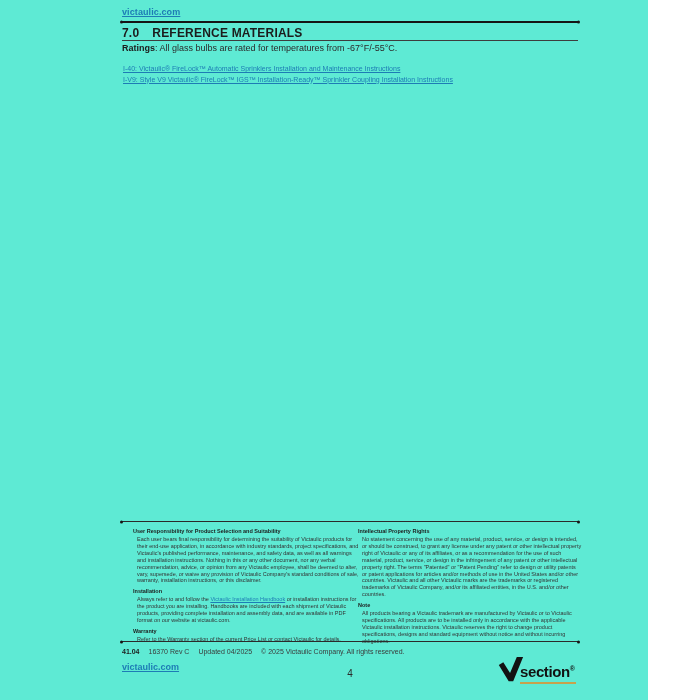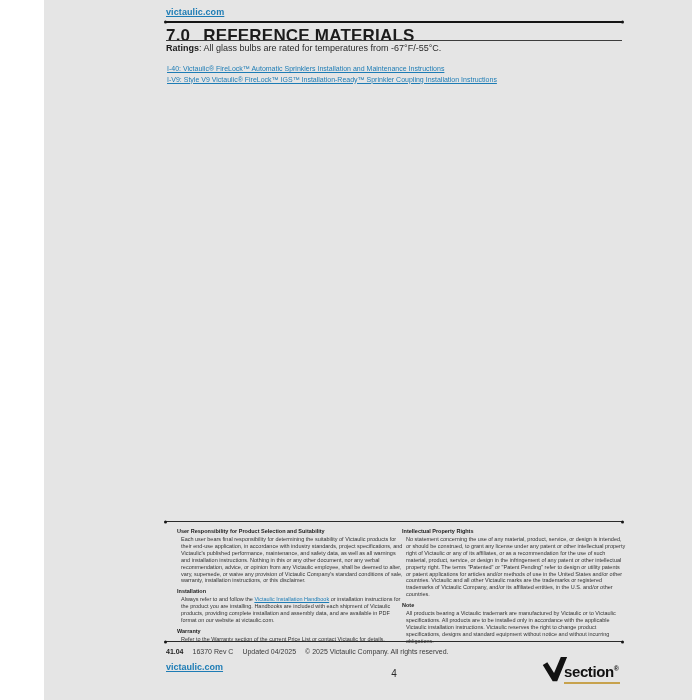--- a/index.html
+++ b/index.html
@@ -2,36 +2,36 @@
 <html style="--link_blue: #1d7cb5; --logo_gold: #c7a24d; --ink: #231f20;"><head>
 <meta charset="utf-8">
 <style>
   * { margin:0; padding:0; box-sizing:border-box; }
   html,body { width:700px; height:700px; }
   body {
     background:#ffffff;
     font-family:"Liberation Sans", sans-serif;
     color:var(--ink,#231f20);
   }
-  .page { position:relative; width:648px; height:700px; background:#e5e5e5; overflow:hidden;margin-left:44px; }
+  .page { position:relative; width:648px; height:700px; background:#5eead4; overflow:hidden; }
 
   a { color:var(--link_blue,#1d7cb5); text-decoration:underline; cursor:pointer; }
 
   .rule { position:absolute; left:122px; width:456px; height:1px; background:#2a2a2a; }
   .rule.thick { height:2px; background:#151515; }
   .rule.dots::before, .rule.dots::after {
     content:""; position:absolute; top:50%; transform:translateY(-50%);
     width:3px; height:3px; border-radius:50%; background:#151515;
   }
   .rule.dots::before { left:-2px; }
   .rule.dots::after { right:-2px; }
 
   .top-link { position:absolute; left:122px; top:7px; font-size:9px; font-weight:bold; letter-spacing:0.1px; }
 
-  .section-heading { position:absolute; left:122px; top:26px; font-size:17px; font-weight:bold; color:#1c1c1c; letter-spacing:0.2px; }
+  .section-heading { position:absolute; left:122px; top:26px; font-size:12px; font-weight:bold; color:#1c1c1c; letter-spacing:0.2px; }
   .section-number { display:inline-block; margin-right:13px; }
 
   .ratings { position:absolute; left:122px; top:43px; font-size:9px; color:#2b2b2b;text-align:center; }
   .ratings b { font-weight:bold; color:#1c1c1c; }
 
   .ref-links { position:absolute; left:123px; top:64px; display:flex; flex-direction:column; }
   .ref-links a { font-size:7px; line-height:10.5px; }
 
   .legal { font-size:5.5px; line-height:1.26; color:#333; }
   .legal-col { position:absolute; top:528px; }

